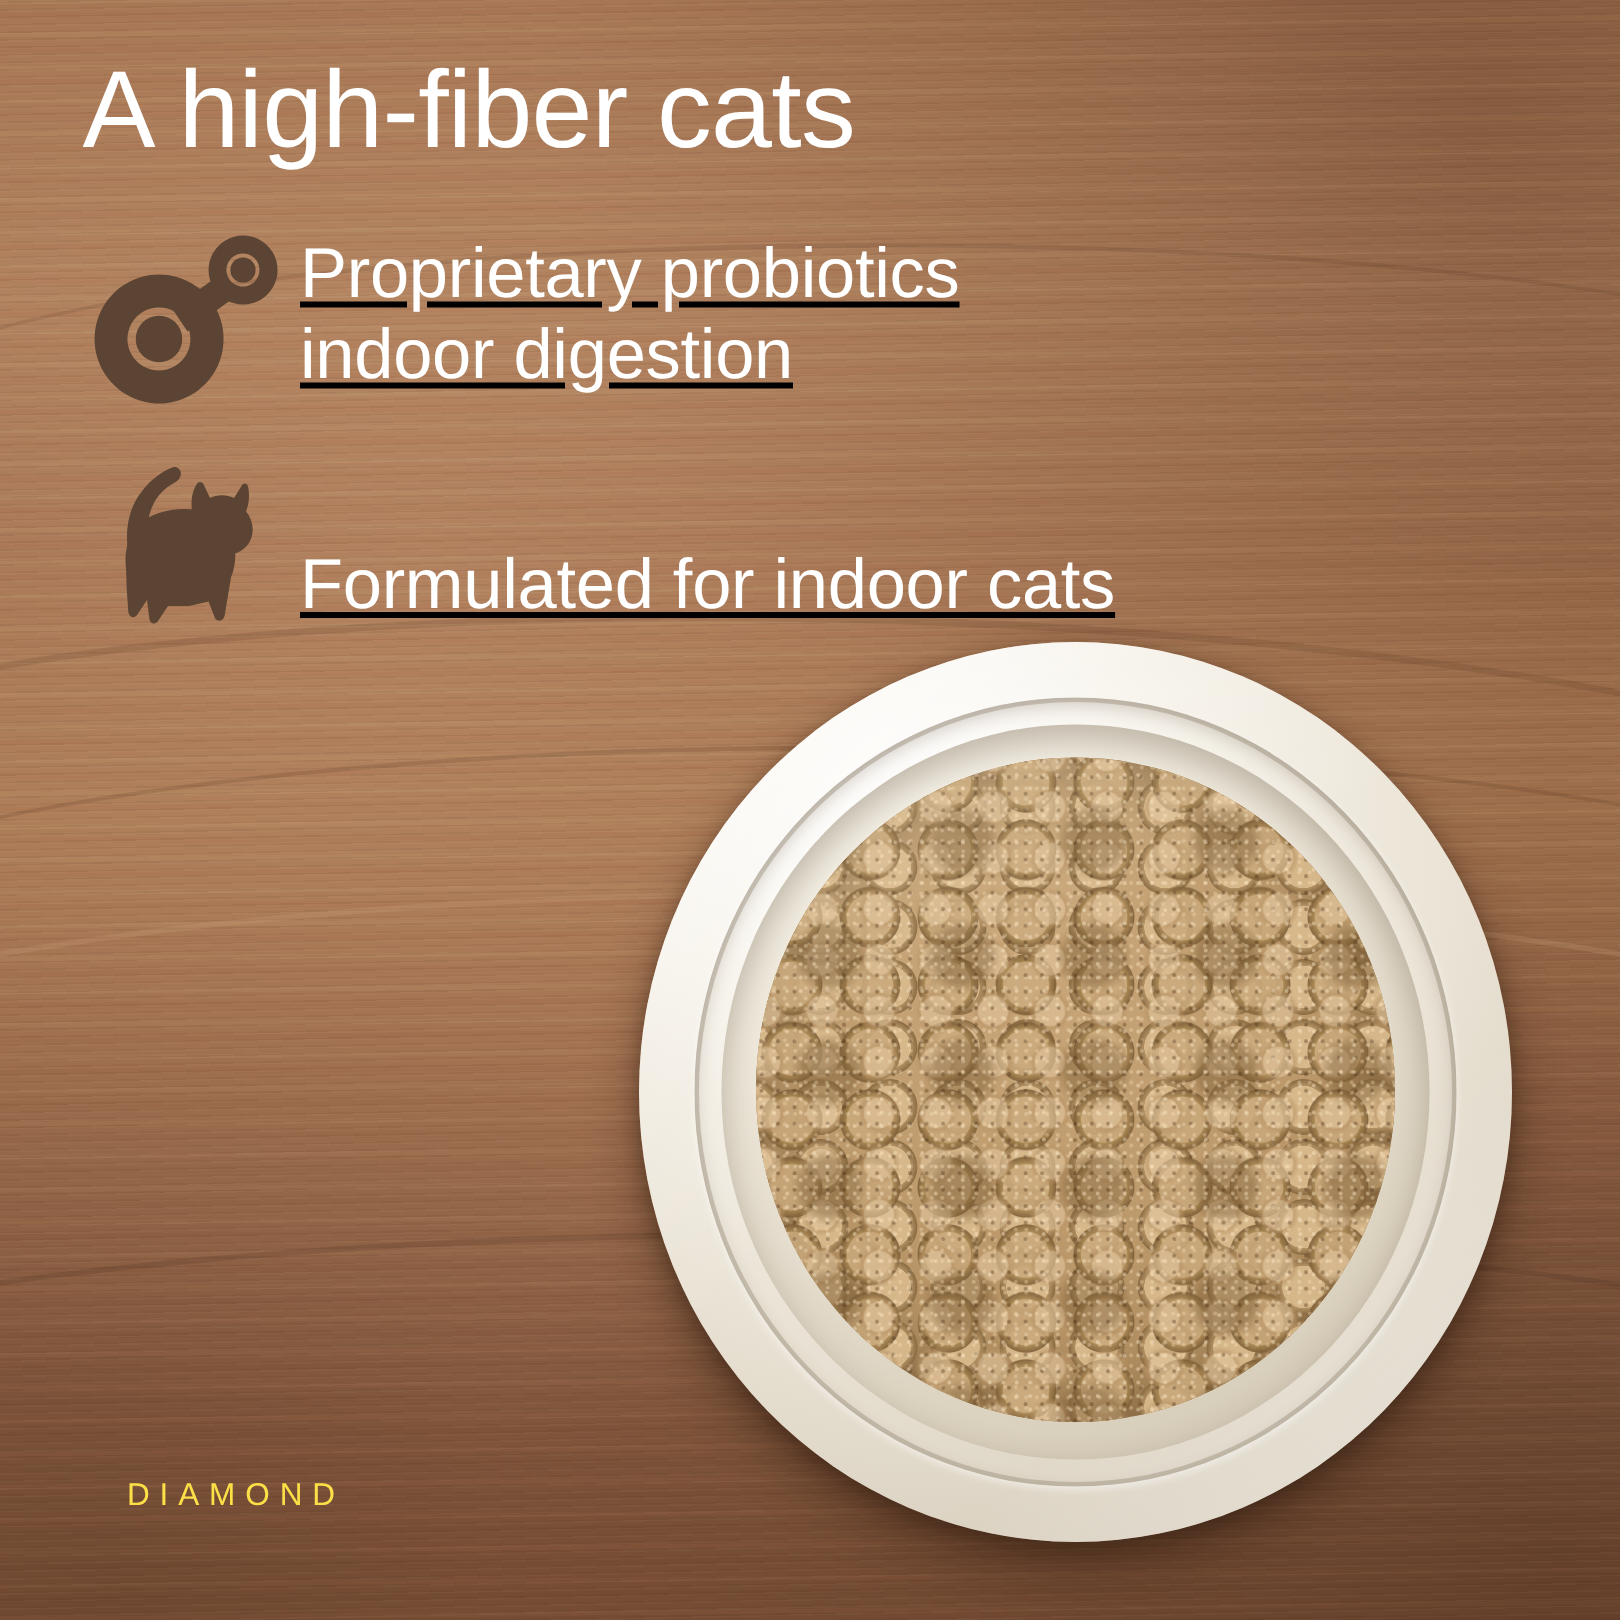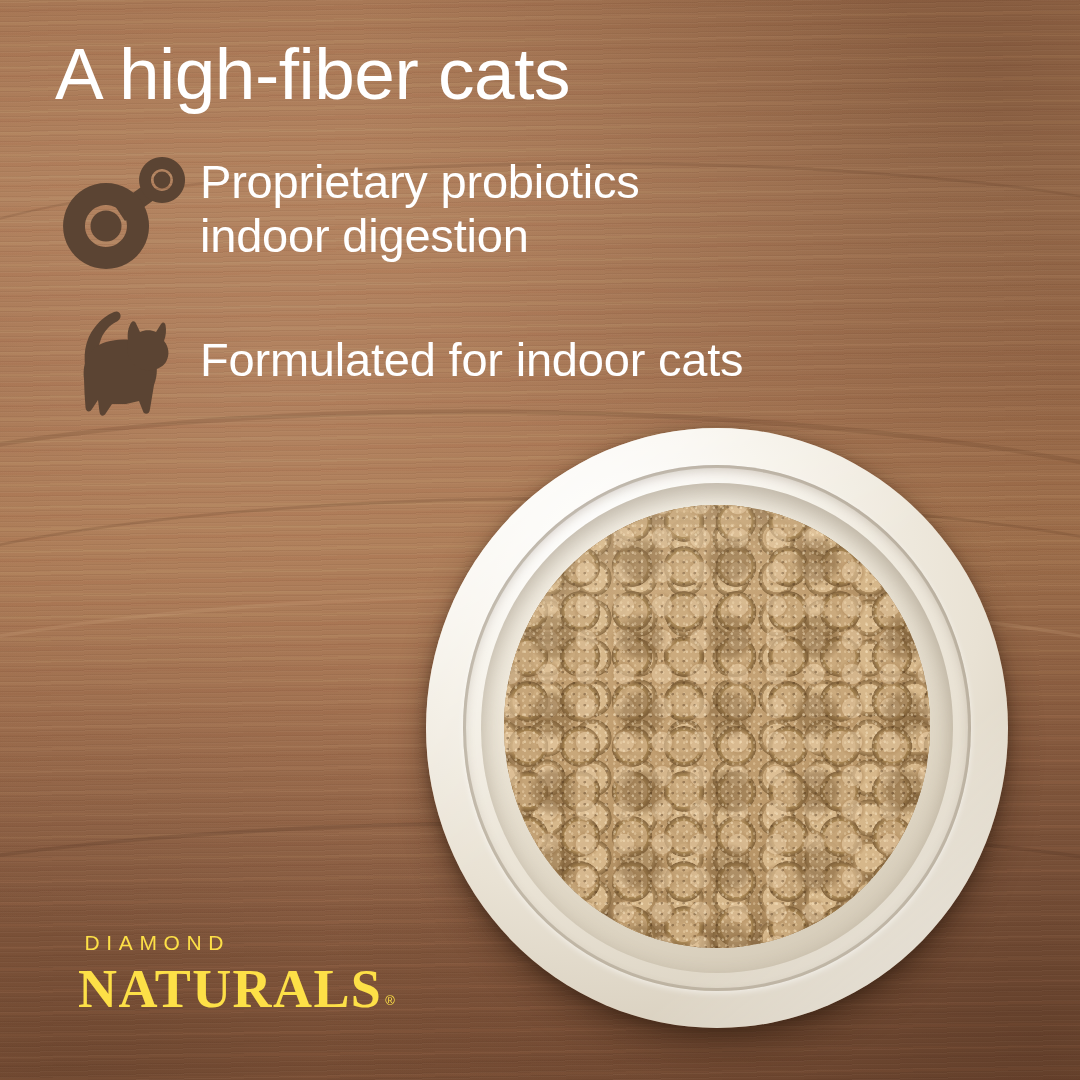--- a/index.html
+++ b/index.html
@@ -77,39 +77,39 @@
   .headline{
     position:absolute; left:55px; top:37px;
     color:#ffffff;
     font-size:73px;
     line-height:1.0;
     font-weight:400;
     letter-spacing:-0.5px;
     white-space:nowrap;
   }
 
-  .bullets{ position:absolute; left:52px; top:143px; width:920px; }
+  .bullets{ position:absolute; left:52px; top:143px; width:920px;text-decoration:underline; }
   .bullet{ position:relative; display:flex; align-items:flex-start; }
   .bullet-text{
     color:#ffffff;
     font-size:47px;
     line-height:1.14;
     font-weight:400;
     letter-spacing:-0.2px;
   }
 
   
   .b1 { height:158px; }
   .b1 .icon-wrap{ position:absolute; left:0; top:6px; width:140px; height:130px; }
   .b1 .bullet-text{ margin-left:148px; margin-top:12px; }
 
   
   .b2 { height:120px; }
   .b2 .icon-wrap{ position:absolute; left:2px; top:4px; width:130px; height:122px; }
-  .b2 .bullet-text{ margin-left:148px; margin-top:32px; }
+  .b2 .bullet-text{ margin-left:148px; margin-top:61px; }
 
   .icon-svg{ width:100%; height:100%; display:block; }
 
   
   .bowl{
     position:absolute;
     left:426px; top:428px;
     width:582px; height:600px;
   }
   
@@ -352,18 +352,15 @@
       <div class="kibble-dots kl2"></div>
       <div class="kibble-dots kl3"></div>
       <div class="kibble-dots kl4"></div>
       <div class="kibble-speckle"></div>
       <div class="kibble-shade"></div>
     </div>
   </div>
 
   <div class="logo">
     <div class="logo-top">DIAMOND</div>
-    <div class="logo-main">
-      <span>NATURALS</span><span class="logo-reg">®</span>
-    </div>
   </div>
 
 </div>
 
 </body></html>

